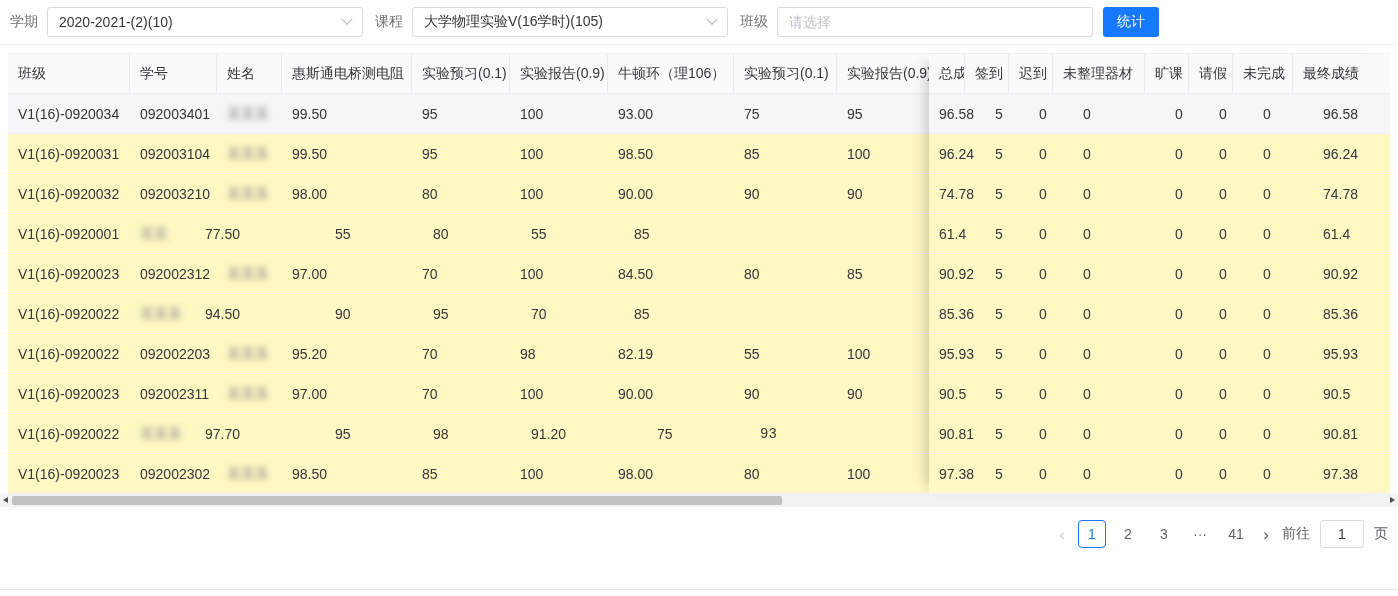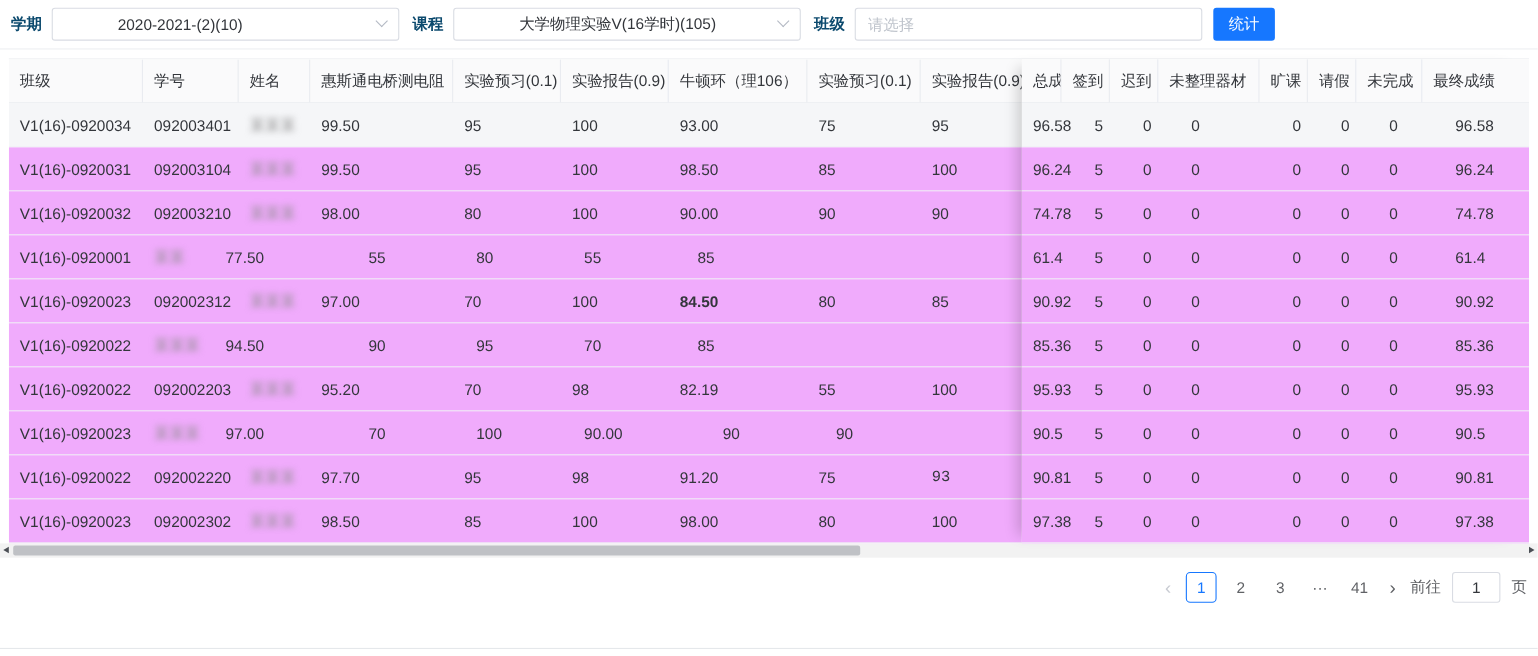--- a/index.html
+++ b/index.html
@@ -1,23 +1,23 @@
 <!DOCTYPE html>
 <html style="--accent: #1677ff;"><head>
 <meta charset="utf-8">
 <style>
   * { margin:0; padding:0; box-sizing:border-box; }
   html,body { width:1398px; height:596px; background:#fff; font-family:"Liberation Sans",sans-serif; font-size:14px; color:#33363b; overflow:hidden; }
   .app { width:1398px; height:590px; border-bottom:1px solid #e5e8eb; display:flex; flex-direction:column; }
 
   
   .filter-bar { display:flex; align-items:center; height:44px; padding:0 8px; flex:none; }
-  .f-label { margin:0 9px 0 2px; white-space:nowrap; color:#0c4a6e;font-weight:bold; }
+  .f-label { margin:0 9px 0 2px; white-space:nowrap; color:#737373; }
   .select, .text-input-wrap { width:316px; height:30px; border:1px solid #d9dce3; border-radius:3px; background:#fff; display:flex; align-items:center; justify-content:space-between; padding:0 11px; }
-  .select-value { white-space:nowrap; overflow:hidden;margin-left:48px; }
+  .select-value { white-space:nowrap; overflow:hidden; }
   .chev { width:8px; height:8px; border-right:1.6px solid #b4bac4; border-bottom:1.6px solid #b4bac4; transform:rotate(45deg) translate(-2px,-2px); flex:none; }
   .text-input { border:none; outline:none; width:100%; height:100%; font-size:14px; font-family:inherit; color:#33363b; background:transparent; }
   .text-input::placeholder { color:#bfc4cc; }
   .btn-primary { margin-left:10px; height:30px; padding:0 14px; background:var(--accent,#1677ff); border:none; border-radius:3px; color:#fff; font-size:14px; font-family:inherit; cursor:pointer; }
 
   
   .card { border-top:1px solid #edeff2; flex:1; display:flex; flex-direction:column; padding-top:8px; }
   .toolbar { display:flex; gap:8px; padding:0 0 6px 14px; flex:none; }
   .btn { height:30px; border:1px solid #d9dce3; border-radius:3px; background:#fff; display:flex; align-items:center; gap:9px; padding:0 12px; font-size:14px; font-family:inherit; color:#33363b; cursor:pointer; }
   .grid9 { display:grid; grid-template-columns:repeat(3,3px); grid-gap:2px; }
@@ -26,21 +26,21 @@
 
   
   .tablezone { margin-left:8px; width:1382px; flex:none; }
   .table { display:flex; border-top:1px solid #eef0f3; }
   .t-scroll { width:921px; overflow:hidden; flex:none; }
   .t-scroll-inner { width:949px; }
   .t-fixed { width:461px; flex:none; position:relative; z-index:2; box-shadow:-12px 0 12px -8px rgba(0,0,0,0.18); background:#fff; }
   .hrow { display:flex; height:40px; background:#fafafb; border-bottom:1px solid #e9ebf0; }
   .hcell { flex:none; display:flex; align-items:center; padding:0 10px; border-right:1px solid #e9ebf0; white-space:nowrap; overflow:hidden; color:#33363b; }
   .t-fixed .hcell:last-child { border-right:none; }
-  .brow { display:flex; height:40px; border-bottom:1px solid #f0f1f5; background:#f0abfc; }
+  .brow { display:flex; height:40px; border-bottom:1px solid #f0f1f5; background:#fef9c3; }
   .brow.hover { background:#f5f6f8; }
   .bcell { flex:none; display:flex; align-items:center; padding:0 10px; white-space:nowrap; overflow:hidden; }
   .mask { filter:blur(3px); color:#8d8d8d; }
 
   
   .hscroll { position:relative; width:1398px; height:13px; background:#f2f2f2; flex:none; }
   .sb-thumb { position:absolute; left:12px; top:2px; width:770px; height:9px; background:#bfc1c5; border-radius:2px; }
   .sb-arrow { position:absolute; top:3px; width:0; height:0; border-top:3.5px solid transparent; border-bottom:3.5px solid transparent; }
   .sb-left { left:3px; border-right:5px solid #4b4f55; }
   .sb-right { right:3px; border-left:5px solid #4b4f55; }
@@ -149,21 +149,21 @@
                 </div>
                 <div class="brow">
                   <div class="bcell" style="width: 122px;">V1(16)-0920023</div>
                   <div class="bcell" style="width: 87px;">092002312</div>
                   <div class="bcell" style="width: 65px;">
                     <span class="mask">某某某</span>
                   </div>
                   <div class="bcell" style="width: 130px;">97.00</div>
                   <div class="bcell" style="width: 98px;">70</div>
                   <div class="bcell" style="width: 98px;">100</div>
-                  <div class="bcell" style="width: 126px; font-weight: bold;">84.50</div>
+                  <div class="bcell" style="width: 126px;">84.50</div>
                   <div class="bcell" style="width: 103px;">80</div>
                   <div class="bcell" style="width: 120px;">85</div>
                 </div>
                 <div class="brow">
                   <div class="bcell" style="width: 122px;">V1(16)-0920022</div>
                   <div class="bcell" style="width: 65px;">
                     <span class="mask">某某某</span>
                   </div>
                   <div class="bcell" style="width: 130px;">94.50</div>
                   <div class="bcell" style="width: 98px;">90</div>
@@ -179,33 +179,33 @@
                   </div>
                   <div class="bcell" style="width: 130px;">95.20</div>
                   <div class="bcell" style="width: 98px;">70</div>
                   <div class="bcell" style="width: 98px;">98</div>
                   <div class="bcell" style="width: 126px;">82.19</div>
                   <div class="bcell" style="width: 103px;">55</div>
                   <div class="bcell" style="width: 120px;">100</div>
                 </div>
                 <div class="brow">
                   <div class="bcell" style="width: 122px;">V1(16)-0920023</div>
+                  <div class="bcell" style="width: 87px;">092002311</div>
                   <div class="bcell" style="width: 65px;">
                     <span class="mask">某某某</span>
                   </div>
                   <div class="bcell" style="width: 130px;">97.00</div>
                   <div class="bcell" style="width: 98px;">70</div>
                   <div class="bcell" style="width: 98px;">100</div>
                   <div class="bcell" style="width: 126px;">90.00</div>
                   <div class="bcell" style="width: 103px;">90</div>
                   <div class="bcell" style="width: 120px;">90</div>
                 </div>
                 <div class="brow">
                   <div class="bcell" style="width: 122px;">V1(16)-0920022</div>
-                  <div class="bcell" style="width: 87px;">092002220</div>
                   <div class="bcell" style="width: 65px;">
                     <span class="mask">某某某</span>
                   </div>
                   <div class="bcell" style="width: 130px;">97.70</div>
                   <div class="bcell" style="width: 98px;">95</div>
                   <div class="bcell" style="width: 98px;">98</div>
                   <div class="bcell" style="width: 126px;">91.20</div>
                   <div class="bcell" style="width: 103px;">75</div>
                   <div class="bcell" style="width: 120px; font-family: Liberation Mono, monospace;">93</div>
                 </div>

